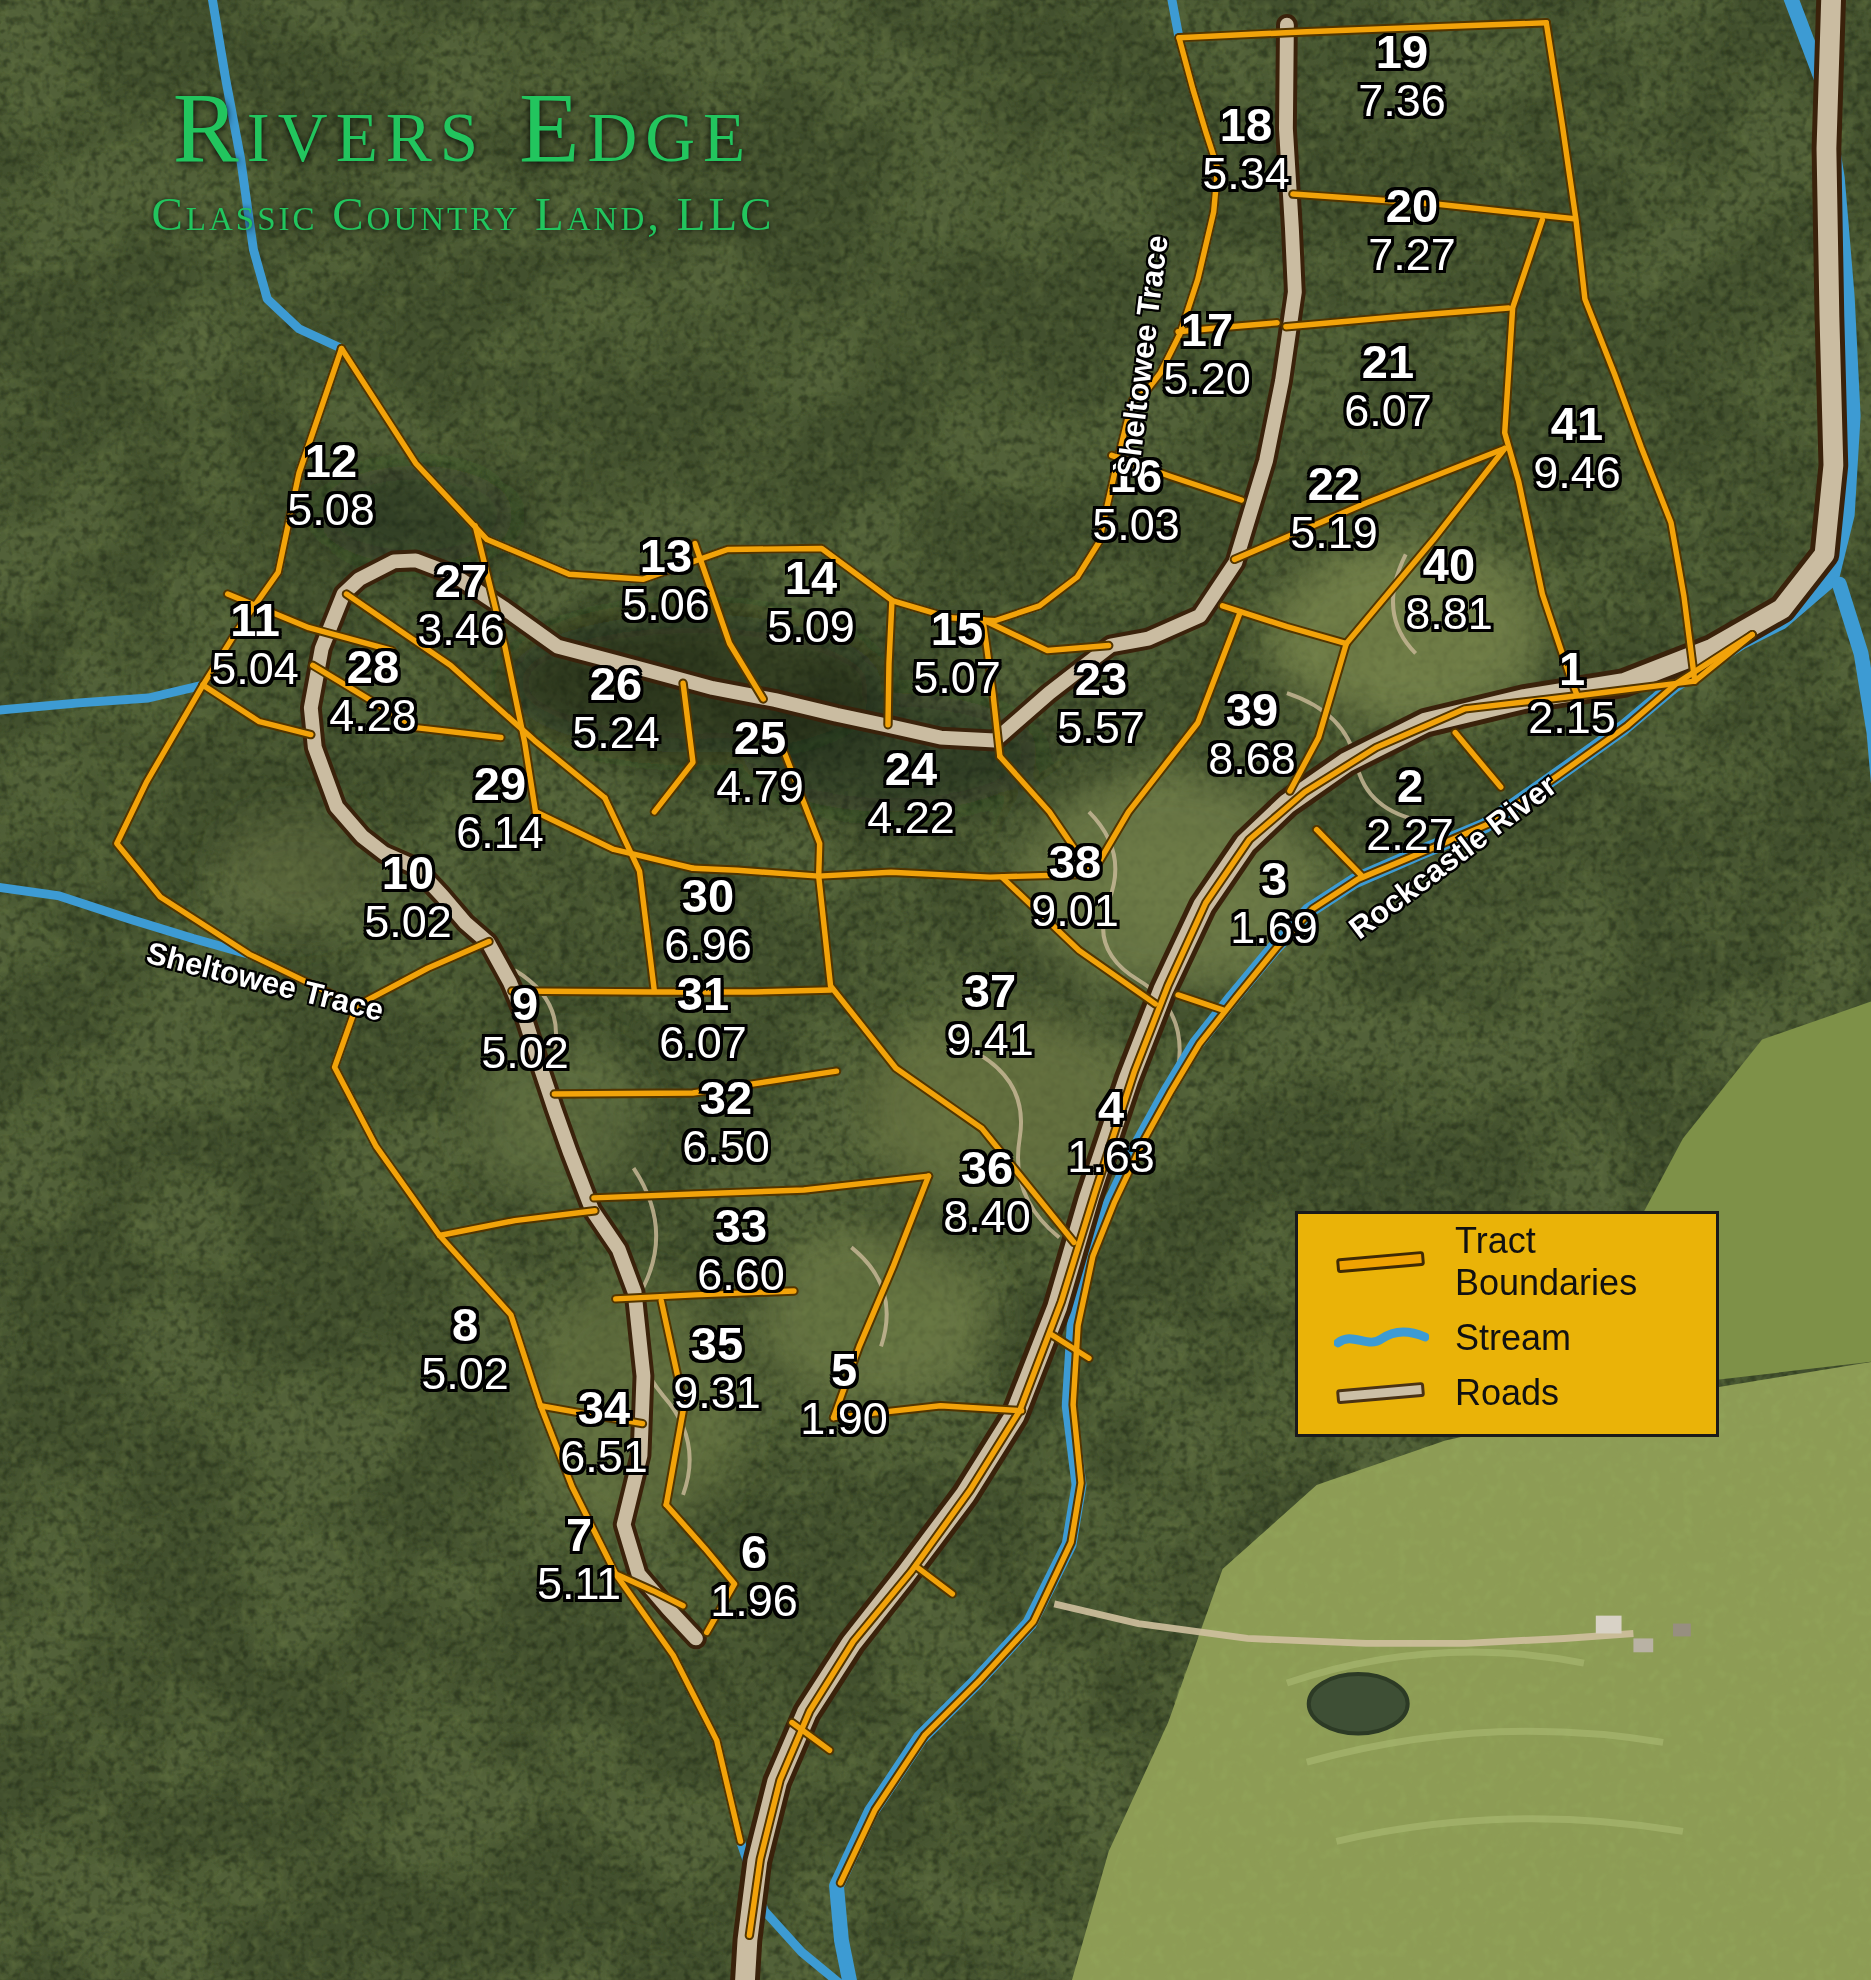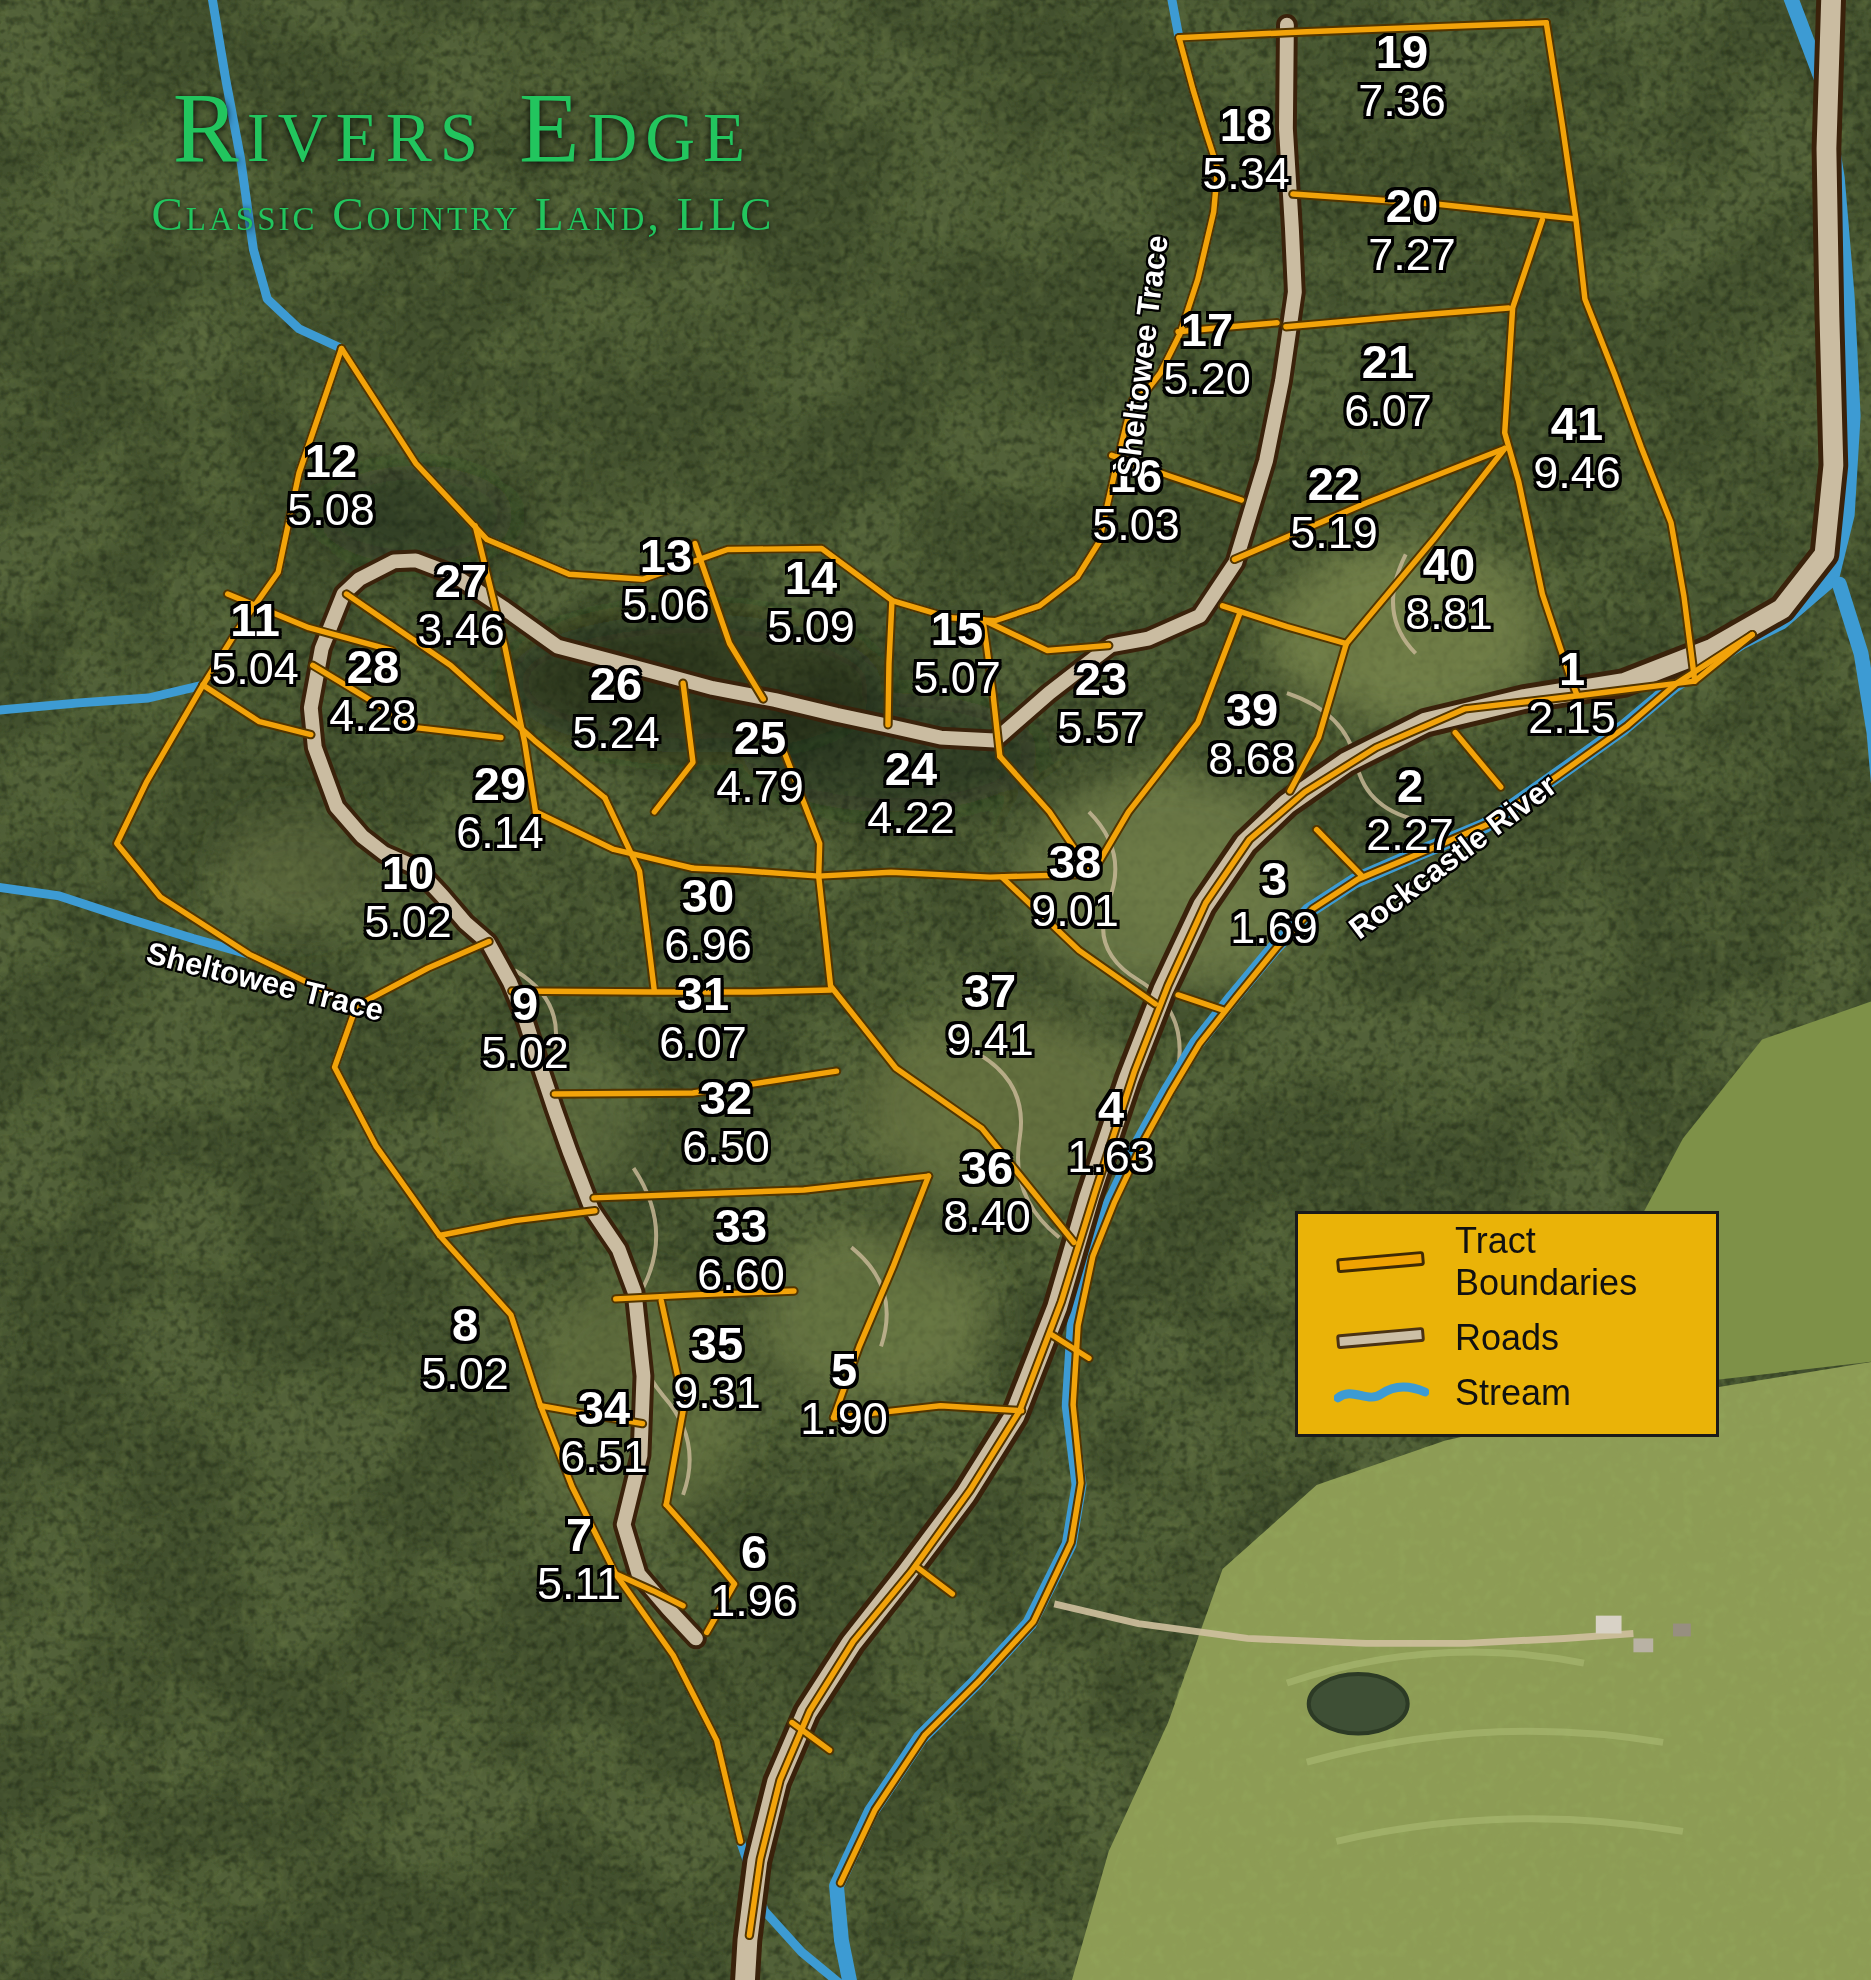--- a/index.html
+++ b/index.html
@@ -366,25 +366,25 @@
 
   <div id="legend">
       <div class="legend-row">
         <span class="legend-swatch"><svg viewBox="0 0 96 30" width="95" height="30">
             <rect x="4" y="9" width="86" height="12" rx="2" transform="rotate(-5 48 15)" fill="#F0A202" stroke="#3F2A05" stroke-width="3"></rect>
           </svg></span>
         <span class="legend-label">Tract Boundaries</span>
       </div>
       <div class="legend-row">
         <span class="legend-swatch"><svg viewBox="0 0 96 30" width="95" height="30">
+            <path d="M4 20 C 18 8, 34 26, 48 16 S 78 8, 92 14" fill="none" stroke="#3D9BD3" stroke-width="9" stroke-linecap="round"></path>
+          </svg></span>
+        <span class="legend-label">Stream</span>
+      </div>
+      <div class="legend-row">
+        <span class="legend-swatch"><svg viewBox="0 0 96 30" width="95" height="30">
             <rect x="4" y="9" width="86" height="12" rx="2" transform="rotate(-5 48 15)" fill="#CCBFA6" stroke="#4A3214" stroke-width="3"></rect>
           </svg></span>
         <span class="legend-label">Roads</span>
       </div>
-      <div class="legend-row">
-        <span class="legend-swatch"><svg viewBox="0 0 96 30" width="95" height="30">
-            <path d="M4 20 C 18 8, 34 26, 48 16 S 78 8, 92 14" fill="none" stroke="#3D9BD3" stroke-width="9" stroke-linecap="round"></path>
-          </svg></span>
-        <span class="legend-label">Stream</span>
-      </div>
     </div>
 </div>
 
 
 </body></html>

